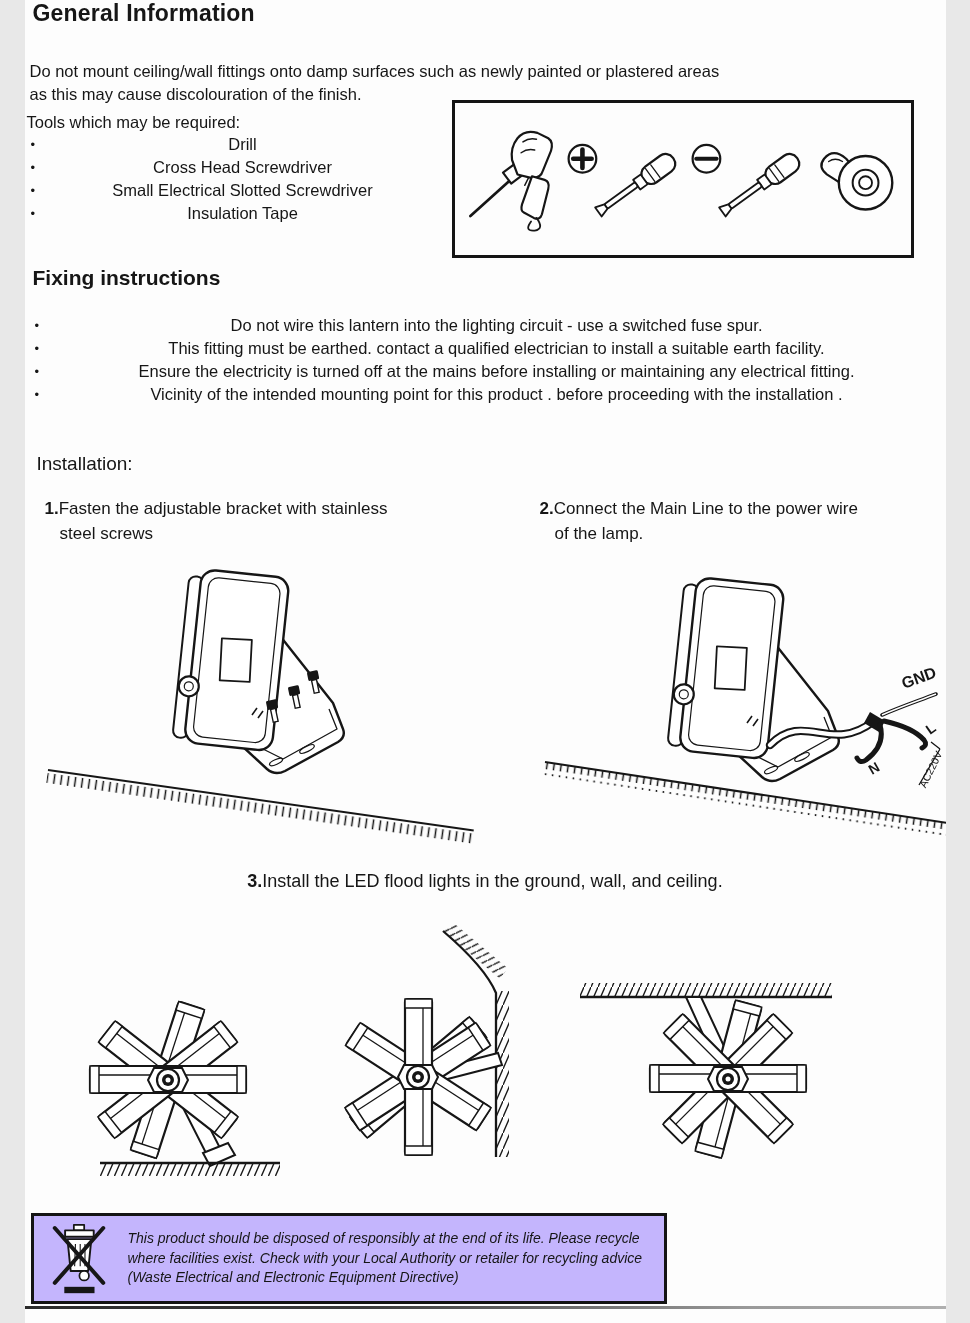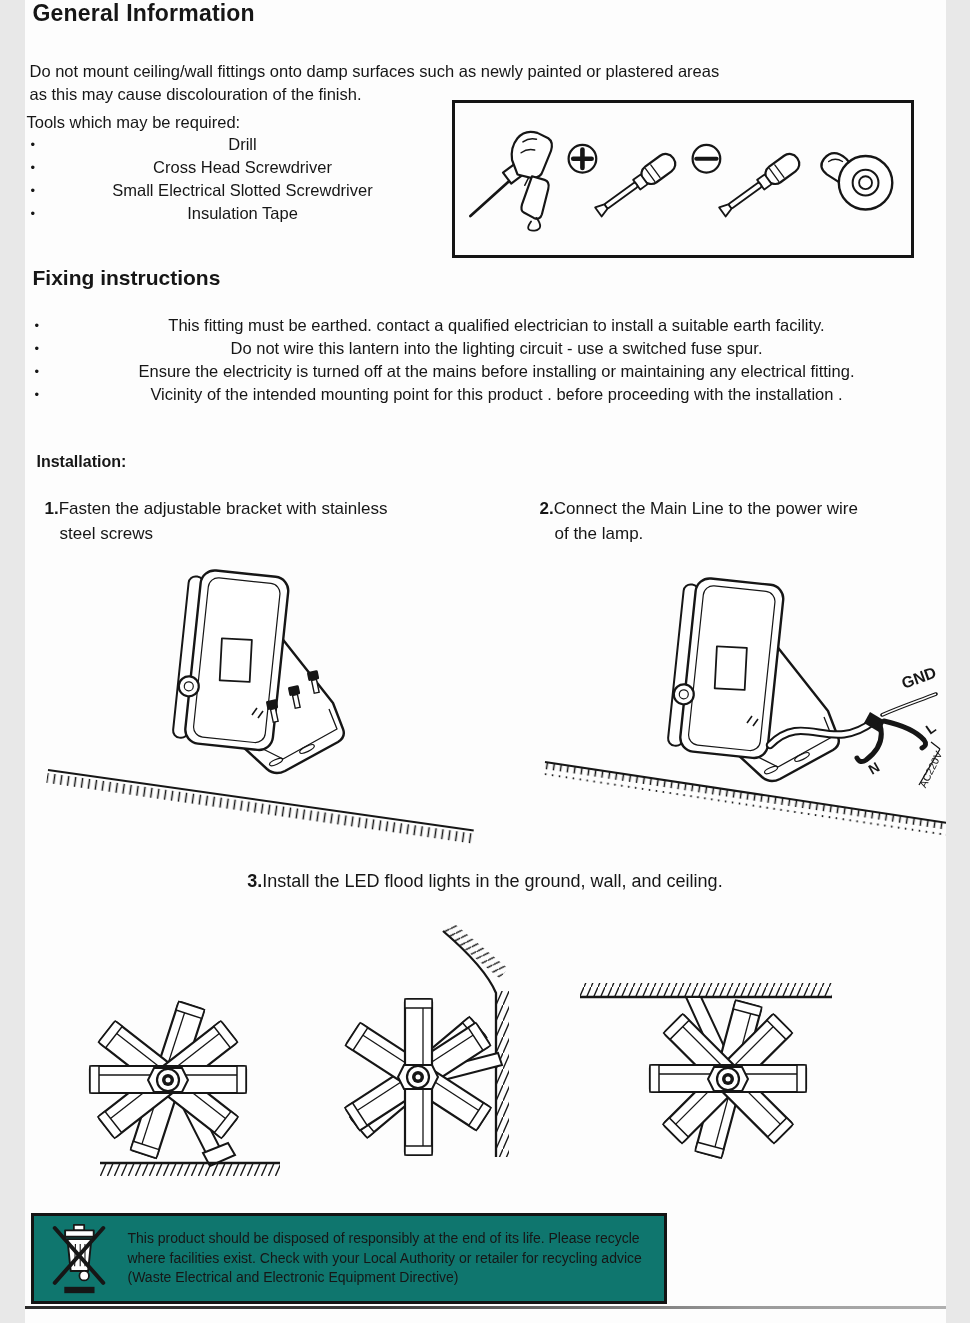--- a/index.html
+++ b/index.html
@@ -5,39 +5,39 @@
   * { margin:0; padding:0; box-sizing:border-box; }
   html,body { background:#e8e8e8; }
   body { font-family:"Liberation Sans", sans-serif; color:#161616; }
   .page {
     position:relative; width:921px; height:1323px; margin:0 auto;
     background:#fdfdfd; overflow:hidden;
   }
   .abs { position:absolute; }
   h1.doc-h1 { font-size:23px; font-weight:bold; letter-spacing:.2px; }
   h2.doc-h2 { font-size:21px; font-weight:bold; }
-  h3.doc-h3 { font-size:16px; font-weight:bold; }
+  h3.doc-h3 { font-size:19px; font-weight:normal; }
   .body-text { font-size:16.5px; line-height:23px; }
   ul.plain { list-style:none;text-align:center; }
   ul.plain li { position:relative; padding-left:18px; font-size:16.5px; line-height:23px; }
   ul.plain li::before { content:"•"; position:absolute; left:2px; top:0; font-size:13px; line-height:23px; }
   .tools-box {
     border:3px solid #141414; display:flex; align-items:center;
     justify-content:space-around; padding:8px 10px; background:#fdfdfd;
   }
   .fix-list li { margin-bottom:0; }
   .fix-list .wrap2 { padding-left:0; }
   .step { font-size:17px; line-height:25px; }
   .step .num { font-weight:bold; }
   .step .l2 { padding-left:15px; }
   .step3-line { font-size:18px; line-height:24px; text-align:center; width:100%; }
   .illu svg { display:block; }
   .footer-box {
-    border:3px solid #141414; background:#0f766e;
-    display:flex; align-items:center; padding:6px 10px 6px 16px;
+    border:3px solid #141414; background:#c4b5fd;
+    display:flex; align-items:center; padding:6px 10px 6px 16px;font-style:italic;
   }
   .footer-text { font-size:14px; line-height:19.5px; padding-left:16px; }
   .scan-line { background:linear-gradient(to right,#2b2b2b 0%,#3a3a3a 35%,#9a9a9a 75%,#b5b5b5 100%); }
   svg text { font-family:"Liberation Sans", sans-serif; }
 </style>
 </head>
 <body>
 
 <div class="page">
 
@@ -142,22 +142,22 @@
         <path d="M17,27 Q24,22 32,27" fill="none" stroke-width="1.5"></path>
         <circle cx="57" cy="50" r="29" stroke-width="2.6"></circle>
         <circle cx="57" cy="50" r="14" stroke-width="2.2"></circle>
         <circle cx="57" cy="50" r="7" stroke-width="2"></circle>
       </g>
     </svg>
   </div>
 
   <h2 class="doc-h2 abs" style="left:8px; top:266px;">Fixing instructions</h2>
   <ul class="plain fix-list abs" style="left:8px; top:314px; width:910px;">
+    <li><span>Do not wire this lantern into the lighting circuit - use a switched fuse spur.</span></li>
     <li><span>This fitting must be earthed. contact a qualified electrician to install a suitable earth facility.</span></li>
-    <li><span>Do not wire this lantern into the lighting circuit - use a switched fuse spur.</span></li>
     <li><span>Ensure the electricity is turned off at the mains before installing or maintaining any electrical fitting.</span></li>
     <li>
       <div class="wrap2">Vicinity of the intended mounting point  for this product . before proceeding with the installation .</div>
     </li>
   </ul>
 
   <h3 class="doc-h3 abs" style="left:12px; top:453px;">Installation:</h3>
 
   <div class="step abs" style="left:20px; top:496px; width:460px;">
     <div><span class="num">1.</span><span>Fasten the adjustable bracket with stainless</span></div>

